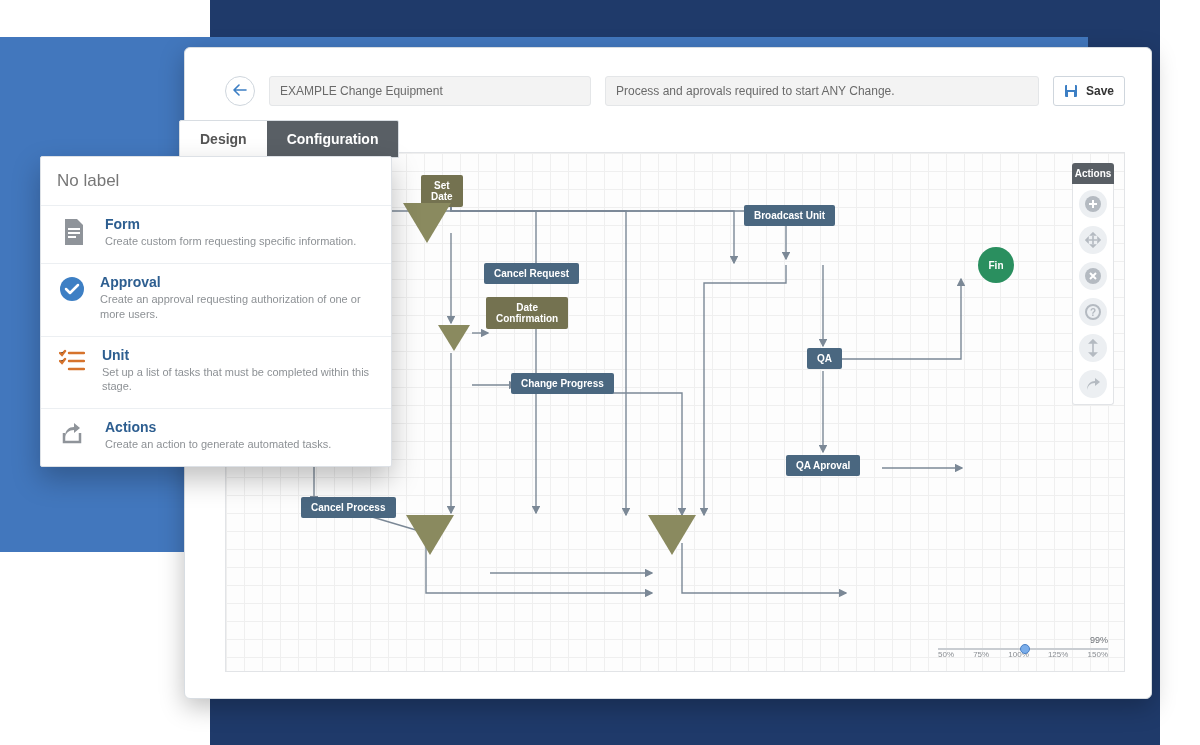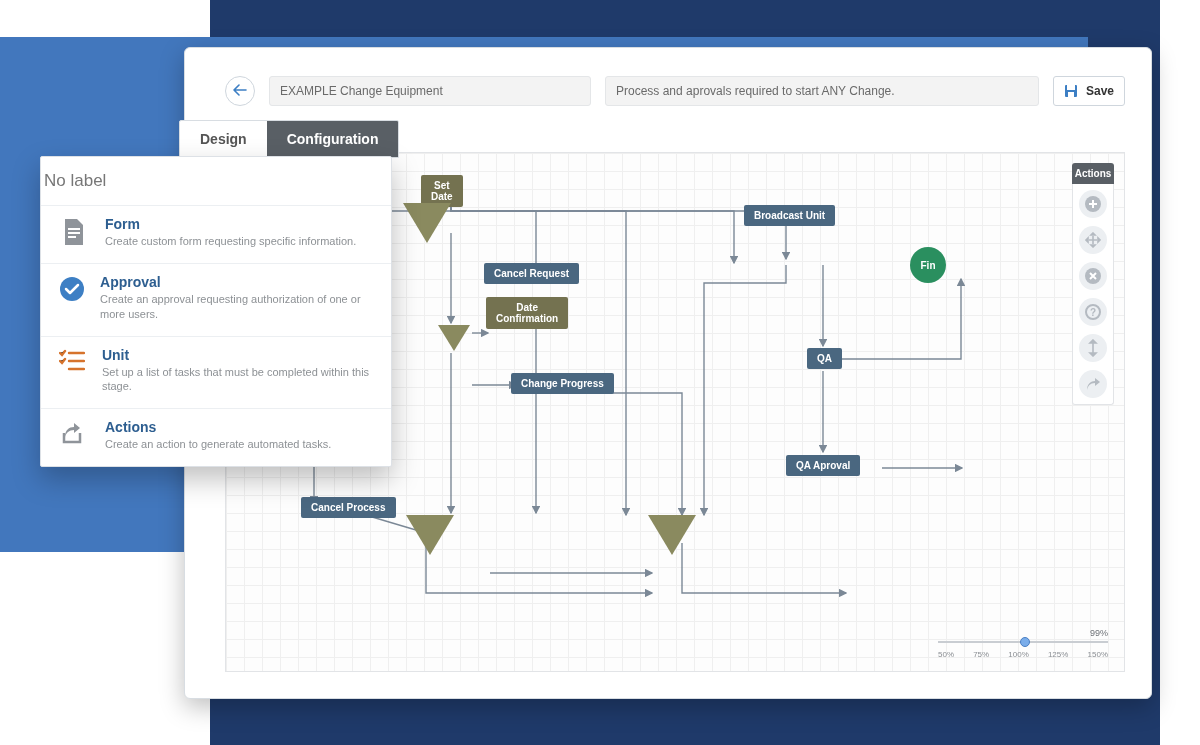--- a/index.html
+++ b/index.html
@@ -89,29 +89,29 @@
     position: absolute; width: 0; height: 0;
     border-left: 16px solid transparent; border-right: 16px solid transparent;
     border-top: 26px solid #8a8a5f;
   }
 
   
   .zoom { position: absolute; right: 16px; bottom: 12px; width: 170px; font-size: 8px; color: #8b8f94; }
   .zoom-value { text-align: right; font-size: 9px; color: #6d7176; }
   .zoom-track { position: relative; height: 2px; background: #c9cdd2; margin-top: 3px; }
   .zoom-thumb { position: absolute; top: -4px; width: 10px; height: 10px; border-radius: 50%; background: #7aadea; border: 1px solid #4b80c4; left: 48%; }
-  .zoom-labels { display: flex; justify-content: space-between; margin-top: 7px; }
+  .zoom-labels { display: flex; justify-content: space-between; margin-top: 0; }
 
   
   .popup {
     position: absolute; left: 40px; top: 156px; width: 352px; background: #fff;
     border: 1px solid #dde1e6; border-radius: 2px; box-shadow: 0 12px 28px rgba(0,0,0,0.25);
     z-index: 5;
   }
-  .popup-title { padding: 14px 3px; font-size: 17px; color: #777; }
+  .popup-title { padding: 14px 16px; font-size: 17px; color: #777; }
   .popup-item { display: flex; gap: 14px; padding: 10px 16px 14px; border-top: 1px solid #eceff2; }
   .popup-icon { width: 34px; display: flex; align-items: flex-start; justify-content: center; color: #9aa0a7; padding-top: 2px; }
   .popup-text h4 { font-size: 14px; font-weight: 700; color: #2d5e90; margin-bottom: 2px; }
   .popup-text p { font-size: 11px; color: #8d9195; line-height: 1.35; }
 
   svg.connector { position: absolute; left: 0; top: 0; width: 100%; height: 100%; pointer-events: none; }
 </style>
 </head>
 <body>
 
@@ -195,21 +195,21 @@
     <div class="node-box" style="left:285px; top:220px;">Change Progress</div>
 
     <div class="node-box" style="left:581px; top:195px;">QA</div>
     <div class="node-box" style="left:560px; top:302px;">QA Aproval</div>
 
     <div class="node-box" style="left:75px; top:344px;">Cancel Process</div>
 
     <div class="triangle-down" style="left:180px; top:362px;"></div>
     <div class="triangle-down" style="left:422px; top:362px;"></div>
 
-    <div class="node-circle" style="left:684px; top:94px;text-align:right;">Fin</div>
+    <div class="node-circle" style="left:752px; top:94px;text-align:right;">Fin</div>
 
     <div class="actions-panel">
       <div class="actions-header">Actions</div>
       <div class="actions-body">
         <div class="action-circle">
           <span>
               <svg width="18" height="18" viewBox="0 0 18 18">
                 <circle cx="9" cy="9" r="8" fill="#b4bac1"></circle>
                 <path d="M9 5v8M5 9h8" stroke="#fff" stroke-width="2"></path>
               </svg>

